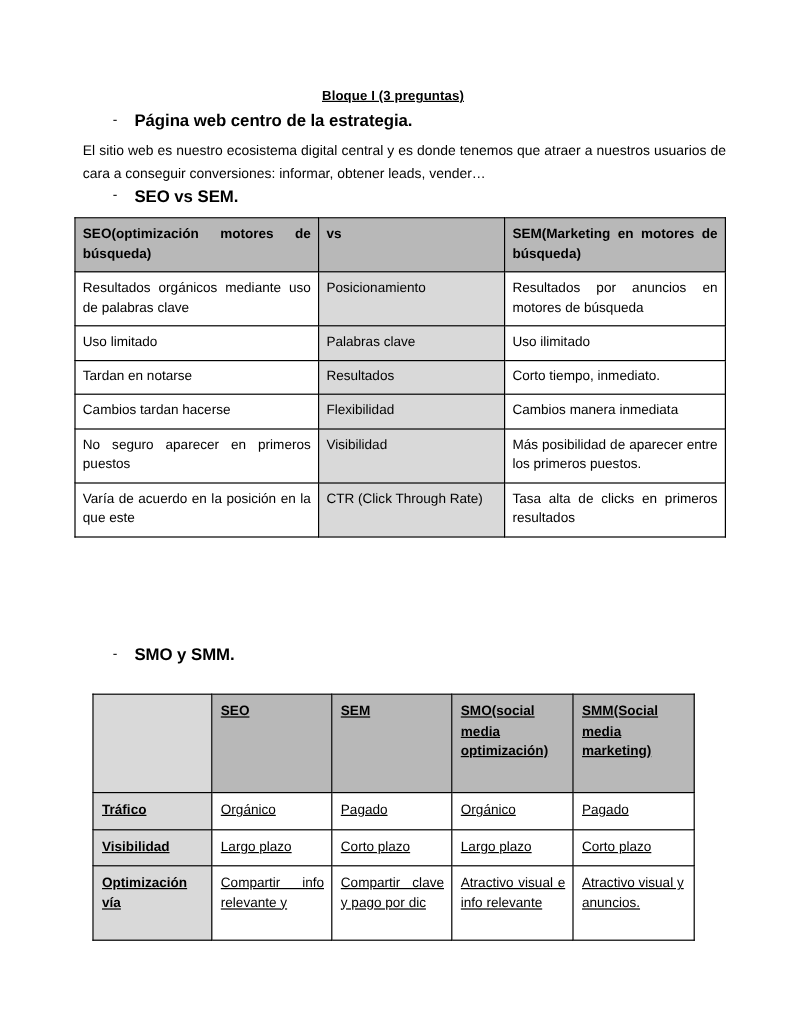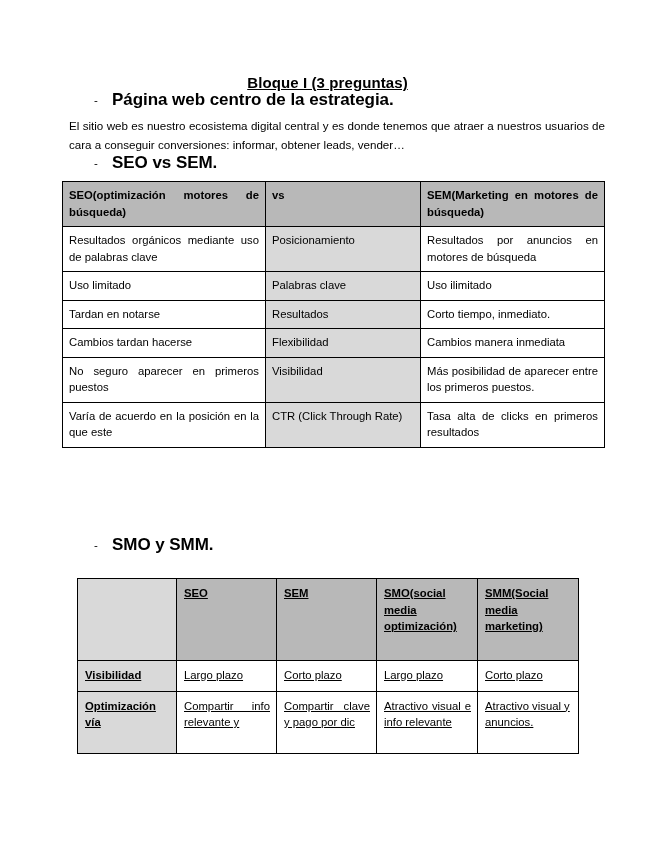--- a/index.html
+++ b/index.html
@@ -20,21 +20,21 @@
     width: 655px;
     height: 848px;
     box-sizing: border-box;
     padding: 0;
   }
 
   
   .doc-title {
     text-align: center;
     font-weight: bold;
-    font-size: 15px;
+    font-size: 11px;
     text-decoration: underline;
     margin: 0;
     padding: 0;
     position: absolute;
     left: 0;
     right: 0;
     top: 74px;
     letter-spacing: 0.1px;
   }
 
@@ -48,21 +48,21 @@
   .bullet-dash {
     width: 18px;
     flex: 0 0 18px;
     margin-left: 32px;
     font-size: 11.5px;
     line-height: 16px;
     color: #000;
   }
   .bullet-label {
     font-weight: bold;
-    font-size: 17px;
+    font-size: 14px;
     line-height: 16px;
     letter-spacing: -0.05px;
   }
 
   .para {
     position: absolute;
     left: 69px;
     width: 536px;
     font-size: 11.6px;
     line-height: 19px;
@@ -201,20 +201,27 @@
     </colgroup>
     <tbody>
       <tr>
         <td class="rowhdr" style="height:68px;"></td>
         <td class="hdr">SEO</td>
         <td class="hdr">SEM</td>
         <td class="hdr">SMO(social media optimización)</td>
         <td class="hdr">SMM(Social media marketing)</td>
       </tr>
 
+      <tr>
+        <td class="rowhdr">Tráfico</td>
+        <td class="plain">Orgánico</td>
+        <td class="plain">Pagado</td>
+        <td class="plain">Orgánico</td>
+        <td class="plain">Pagado</td>
+      </tr>
 
       <tr>
         <td class="rowhdr">Visibilidad</td>
         <td class="plain">Largo plazo</td>
         <td class="plain">Corto plazo</td>
         <td class="plain">Largo plazo</td>
         <td class="plain">Corto plazo</td>
       </tr>
 
       <tr>

